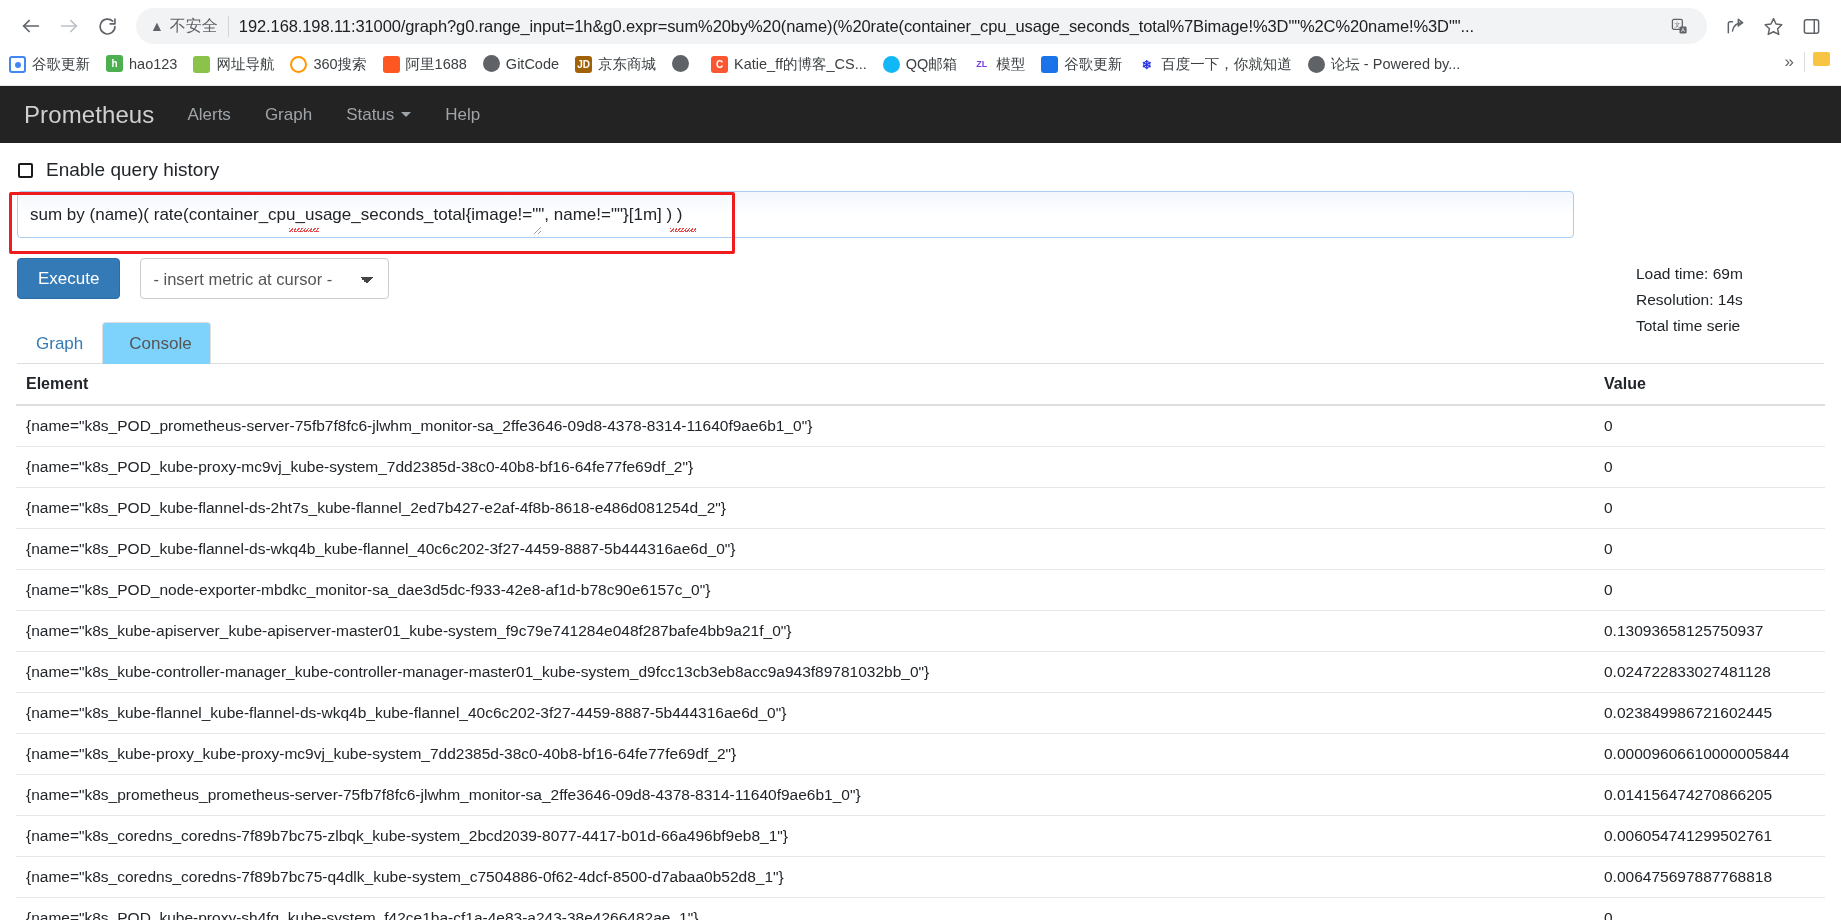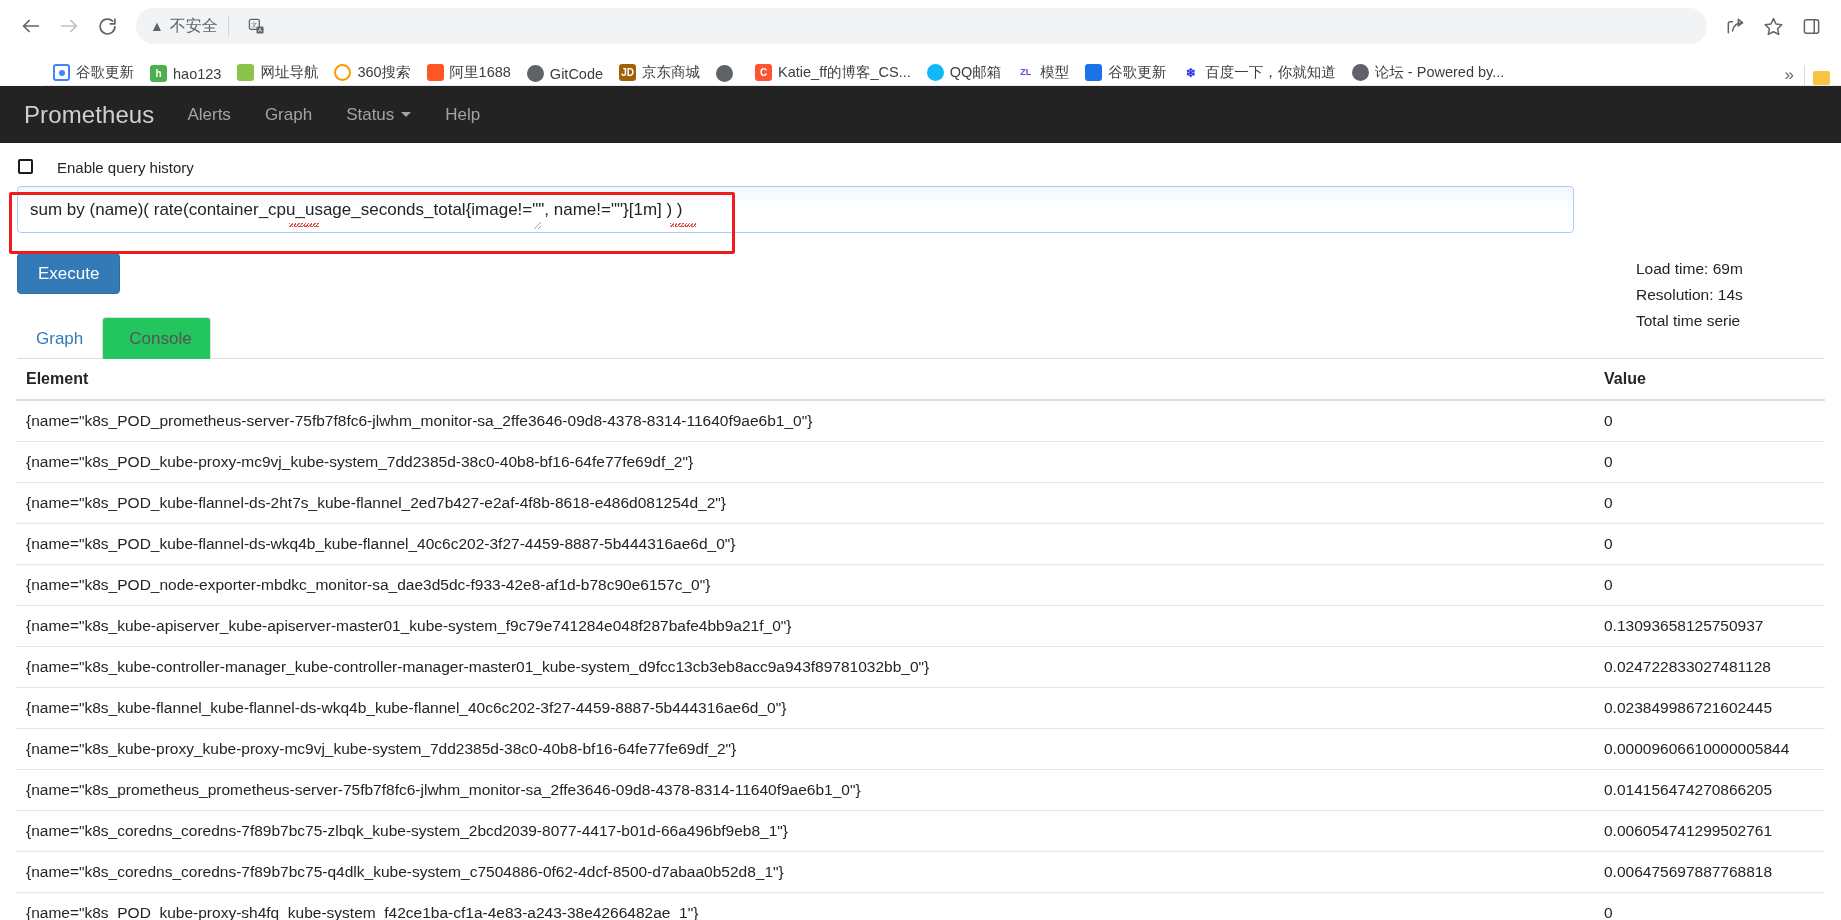--- a/index.html
+++ b/index.html
@@ -76,28 +76,27 @@
     flex: 0 0 auto;
     width: 36px; height: 36px;
     display: flex; align-items: center; justify-content: center;
     color: #5f6368;
     margin-left: 2px;
   }
 
   
   #bookmarks-bar {
     display: flex;
-    align-items: flex-end;
+    align-items: flex-start;
     height: 34px;
     padding: 0 1px;
     background: #ffffff;
     border-bottom: 1px solid #e8eaed;
     overflow: hidden;
     white-space: nowrap;
-    margin-left: 44px;
   }
   .bookmark {
     display: flex;
     align-items: center;
     gap: 6px;
     padding: 3px 8px;
     border-radius: 4px;
     flex: 0 0 auto;
     font-size: 14.5px;
     color: #3c4043;
@@ -161,23 +160,24 @@
     display: inline-block;
   }
 
   
   #page-body {
     padding: 0 16px;
     position: relative;
   }
   #history-row {
     display: flex;
-    gap: 24px;
+    align-items: center;
+    gap: 13px;
     padding: 16px 2px 10px 2px;
-    font-size: 15px;
+    font-size: 19px;
     color: #212529;
   }
   .cbx {
     width: 15px; height: 15px;
     border: 2.5px solid #1a1a1a;
     border-radius: 2px;
     background: #fff;
     flex: 0 0 auto;
   }
 
@@ -296,21 +296,21 @@
     padding: 10px 18px;
     line-height: 21px;
     border: 1px solid transparent;
     border-bottom: none;
     border-radius: 4px 4px 0 0;
     margin-bottom: -1px;
     color: #337ab7;
   }
   .tab.active {
     color: #555555;
-    background: #22c55e;
+    background: #7dd3fc;
     border-color: #dddddd #dddddd #ffffff;
     padding-left: 26px;
   }
 
   
   #result-table {
     width: 100%;
     border-collapse: collapse;
     table-layout: fixed;
     font-size: 15.5px;
@@ -356,20 +356,21 @@
           <path d="M20.5 12a8.5 8.5 0 1 1-2.6-6.1"></path>
           <polyline points="20.5,3.6 20.5,9 15.1,9"></polyline>
         </svg>
     </div>
 
     <div id="omnibox">
       <div id="security-chip">
         <span class="warn-tri">▲</span>
         <span>不安全</span>
       </div>
+      <span id="url-text">192.168.198.11:31000/graph?g0.range_input=1h&amp;g0.expr=sum%20by%20(name)(%20rate(container_cpu_usage_seconds_total%7Bimage!%3D""%2C%20name!%3D""...</span>
       <div class="omni-icon">
         <svg width="17" height="17" viewBox="0 0 24 24" fill="currentColor">
             <rect x="2" y="2" width="14" height="14" rx="2" fill="none" stroke="currentColor" stroke-width="1.8"></rect>
             <text x="9" y="12.5" font-size="9.5" text-anchor="middle" fill="currentColor" font-family="sans-serif">文</text>
             <rect x="12" y="12" width="10" height="10" rx="2" fill="currentColor"></rect>
             <text x="17" y="20" font-size="7.5" text-anchor="middle" fill="#fff" font-family="sans-serif">A</text>
           </svg>
       </div>
     </div>
 
@@ -495,20 +496,23 @@
 
     <div id="stats-box">
       <div>Load time: 69m</div>
       <div>Resolution: 14s</div>
       <div>Total time serie</div>
     </div>
   </div>
 
   <div id="controls-row">
     <button id="execute-btn">Execute</button>
+    <select id="metric-select">
+      <option>- insert metric at cursor -</option>
+    </select>
   </div>
 
   <div id="tabs-row">
     <div class="tab">Graph</div>
     <div class="tab active">Console</div>
   </div>
 
   <table id="result-table">
     <colgroup>
         <col class="col-element">

